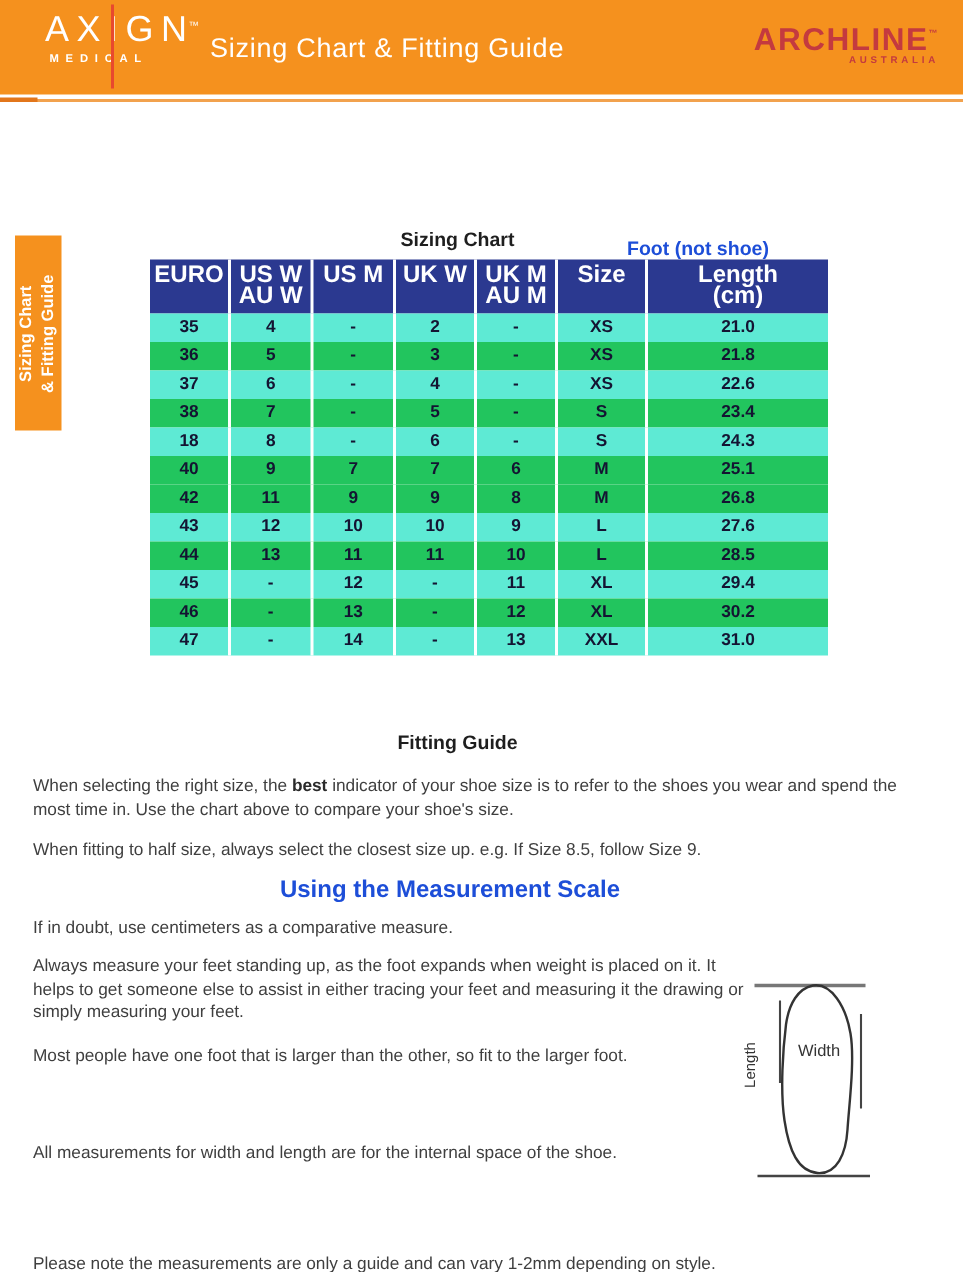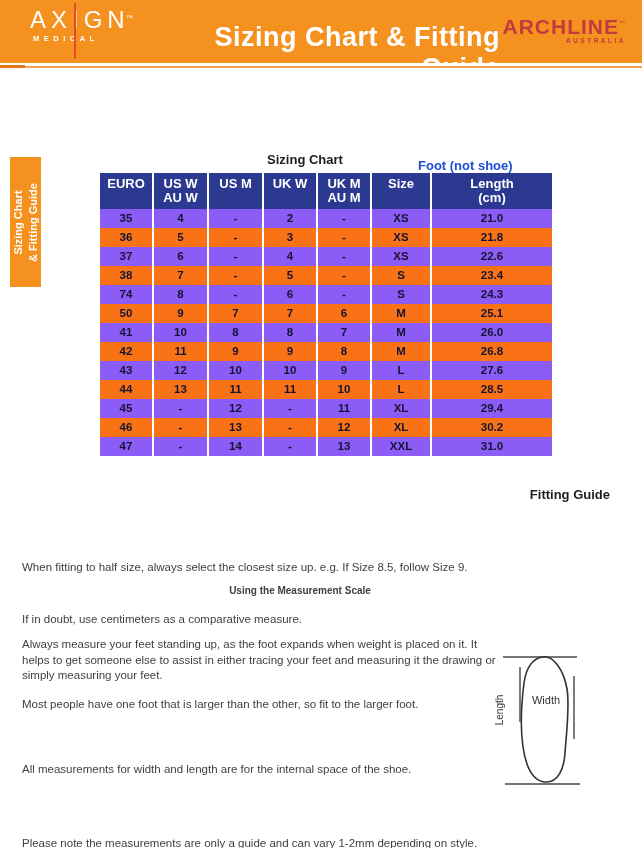--- a/index.html
+++ b/index.html
@@ -6,58 +6,58 @@
   .page{position:relative;width:642px;height:848px;background:#ffffff;overflow:hidden;
         font-family:"Liberation Sans",sans-serif;}
 
   
   .banner{position:absolute;left:0;top:0;width:642px;height:63px;background:#F5911E;}
   .axign{position:absolute;left:30px;top:7px;width:110px;height:52px;color:#fff;}
   .axign-name{font-size:24px;font-weight:400;letter-spacing:5px;line-height:26px;}
   .axign-tm{font-size:7px;vertical-align:top;position:relative;top:-2px;left:-4px;}
   .axign-sub{font-size:7.5px;font-weight:700;letter-spacing:4.5px;margin-top:1px;margin-left:3px;}
   .axign-line{position:absolute;left:44px;top:-4px;width:2px;height:56px;background:#E8492E;}
-  .banner-title{position:absolute;left:140px;top:22px;width:360px;text-align:right;
-                color:#fff;font-size:27px;font-weight:700;letter-spacing:0.5px;}
+  .banner-title{position:absolute;left:140px;top:22px;width:360px;text-align:left;
+                color:#fff;font-size:18px;font-weight:400;letter-spacing:0.5px;}
   .archline{position:absolute;right:16px;top:16px;text-align:right;color:#C43A3F;}
   .archline-name{font-size:21px;font-weight:700;letter-spacing:1px;line-height:21px;}
   .archline-tm{font-size:6px;vertical-align:top;position:relative;top:-3px;}
   .archline-sub{font-size:6.5px;font-weight:700;letter-spacing:2.5px;margin-top:0;}
   .rule{position:absolute;left:0;top:66px;width:642px;height:2px;background:#F2A24E;}
   .rule-left{position:absolute;left:0;top:65px;width:25px;height:3px;background:#E2761B;}
 
   
   .side-tab{position:absolute;left:10px;top:157px;width:31px;height:130px;background:#F5911E;}
   .side-tab-text{position:absolute;left:-49.5px;top:49.5px;width:130px;height:31px;
                  transform:rotate(-90deg);color:#fff;font-size:11px;font-weight:700;
                  text-align:center;line-height:15px;}
 
   
   .chart-title{position:absolute;left:0;top:152px;width:610px;text-align:center;
                font-size:13px;font-weight:700;color:#1e1e1e;}
   .chart-note{position:absolute;left:418px;top:158px;font-size:13px;font-weight:700;color:#1d4ed8;}
   table.sizing{position:absolute;left:100px;top:173px;width:440px;border-collapse:collapse;
                table-layout:fixed;}
-  table.sizing th{background:#2B3990;color:#fff;font-size:13px;font-weight:700;
+  table.sizing th{background:#2B3990;color:#fff;font-size:16px;font-weight:700;
                   text-align:center;vertical-align:top;padding:4px 0 4px 0;line-height:14px;
                   white-space:pre-line;height:28px;}
   table.sizing td{font-size:11.5px;font-weight:700;color:#141432;text-align:center;
                   height:19px;padding:0;line-height:19px;}
   table.sizing td,table.sizing th{border-right:2px solid #fff;}
   table.sizing td:last-child,table.sizing th:last-child{border-right:none;}
-  tr.row-even td{background:#8b5cf6;}
-  tr.row-odd td{background:#f97316;}
+  tr.row-even td{background:#5eead4;}
+  tr.row-odd td{background:#22c55e;}
   .col0{width:52px}.col1{width:53px}.col2{width:53px}.col3{width:52px}
   .col4{width:52px}.col5{width:58px}.col6{width:120px}
 
   
-  .h-fitting{position:absolute;left:0;top:487px;width:610px;text-align:right;
+  .h-fitting{position:absolute;left:0;top:487px;width:610px;text-align:center;
              font-size:13px;font-weight:700;color:#1e1e1e;}
   .h-measure{position:absolute;left:0;top:585px;width:600px;text-align:center;
-             font-size:10px;font-weight:700;color:#404040;}
+             font-size:16px;font-weight:700;color:#1d4ed8;}
   .para{position:absolute;left:22px;font-size:11.5px;color:#3f3f3f;line-height:15.5px;}
   .p1{top:517px;width:600px;}
   .p2{top:560px;width:600px;}
   .m1{top:612px;width:480px;}
   .m2{top:637px;width:478px;}
   .m3{top:697px;width:500px;}
   .m4{top:762px;width:500px;}
   .m5{top:824px;width:480px;margin-top:12px;}
   .bold{font-weight:700;color:#2a2a2a;}
 
@@ -139,45 +139,36 @@
         <tr class="row-odd">
           <td class="col0">38</td>
           <td class="col1">7</td>
           <td class="col2">-</td>
           <td class="col3">5</td>
           <td class="col4">-</td>
           <td class="col5">S</td>
           <td class="col6">23.4</td>
         </tr>
         <tr class="row-even">
-          <td class="col0">74</td>
+          <td class="col0">18</td>
           <td class="col1">8</td>
           <td class="col2">-</td>
           <td class="col3">6</td>
           <td class="col4">-</td>
           <td class="col5">S</td>
           <td class="col6">24.3</td>
         </tr>
         <tr class="row-odd">
-          <td class="col0">50</td>
+          <td class="col0">40</td>
           <td class="col1">9</td>
           <td class="col2">7</td>
           <td class="col3">7</td>
           <td class="col4">6</td>
           <td class="col5">M</td>
           <td class="col6">25.1</td>
-        </tr>
-        <tr class="row-even">
-          <td class="col0">41</td>
-          <td class="col1">10</td>
-          <td class="col2">8</td>
-          <td class="col3">8</td>
-          <td class="col4">7</td>
-          <td class="col5">M</td>
-          <td class="col6">26.0</td>
         </tr>
         <tr class="row-odd">
           <td class="col0">42</td>
           <td class="col1">11</td>
           <td class="col2">9</td>
           <td class="col3">9</td>
           <td class="col4">8</td>
           <td class="col5">M</td>
           <td class="col6">26.8</td>
         </tr>
@@ -223,20 +214,21 @@
           <td class="col2">14</td>
           <td class="col3">-</td>
           <td class="col4">13</td>
           <td class="col5">XXL</td>
           <td class="col6">31.0</td>
         </tr>
       </tbody>
   </table>
 
   <div class="h-fitting">Fitting Guide</div>
+  <div class="para p1"><span>When selecting the right size, the </span><span class="bold">best</span><span> indicator of your shoe size is to refer to the shoes you wear and spend the most time in. Use the chart above to compare your shoe's size.</span></div>
   <div class="para p2">When fitting to half size, always select the closest size up. e.g. If Size 8.5, follow Size 9.</div>
 
   <div class="h-measure">Using the Measurement Scale</div>
   <div class="para m1">If in doubt, use centimeters as a comparative measure.</div>
   <div class="para m3">Most people have one foot that is larger than the other, so fit to the larger foot.</div>
   <div class="para m2">Always measure your feet standing up, as the foot expands when weight is placed on it. It helps to get someone else to assist in either tracing your feet and measuring it the drawing or simply measuring your feet.</div>
   <div class="para m4">All measurements for width and length are for the internal space of the shoe.</div>
   <div class="para m5">Please note the measurements are only a guide and can vary 1-2mm depending on style.</div>
 
   <div class="diagram">

